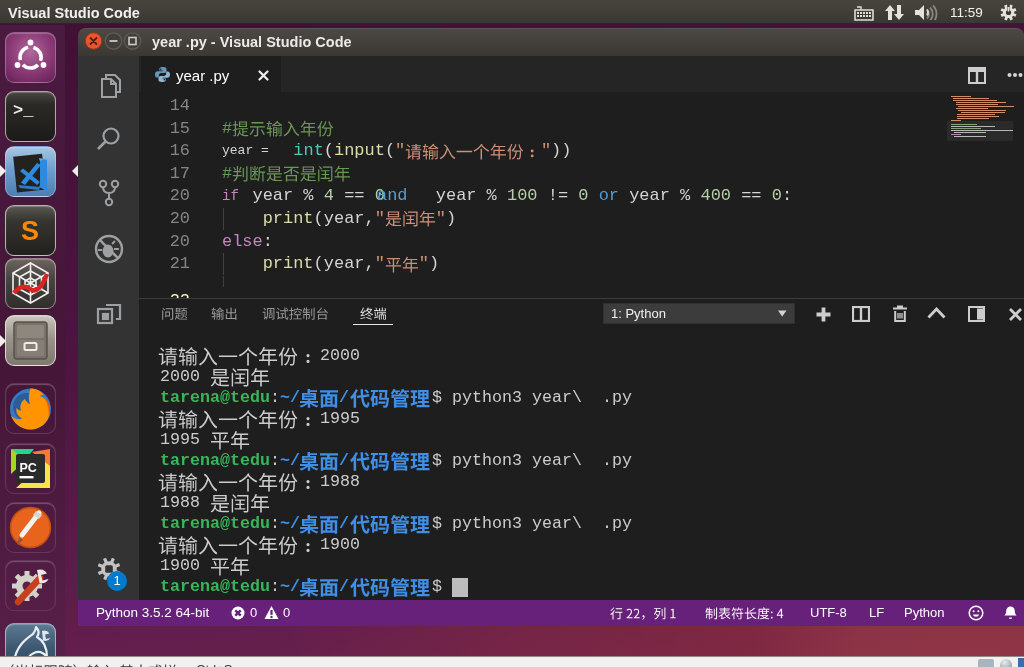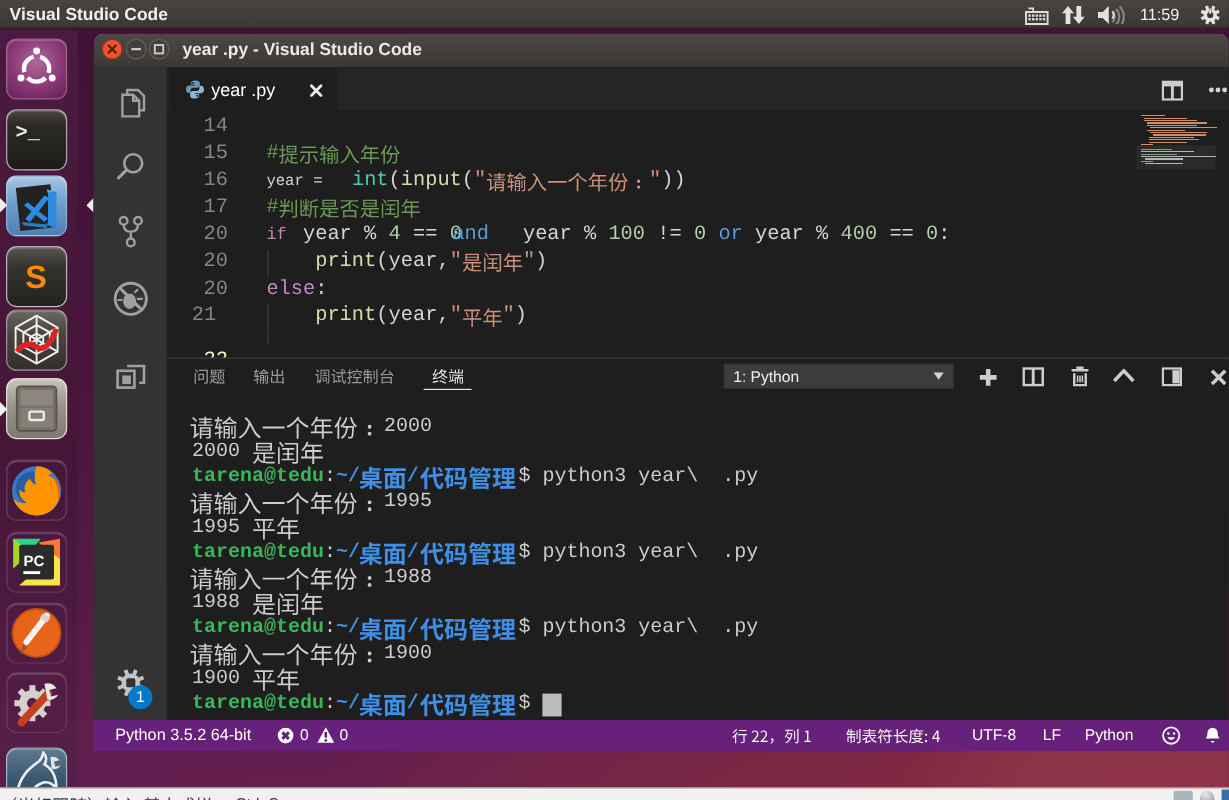--- a/index.html
+++ b/index.html
@@ -244,21 +244,21 @@
       <circle cx="14.5" cy="4" r="2"></circle>
     </g>
   </svg>
 <div style="position:absolute;left:150px;top:96.0px;width:40px;text-align:right;font-family:'Liberation Mono';font-size:16.96px;line-height:20px;color:#858585">14</div>
 <div style="position:absolute;left:150px;top:118.6px;width:40px;text-align:right;font-family:'Liberation Mono';font-size:16.96px;line-height:20px;color:#858585">15</div>
 <div style="position:absolute;left:150px;top:141.2px;width:40px;text-align:right;font-family:'Liberation Mono';font-size:16.96px;line-height:20px;color:#858585">16</div>
 <div style="position:absolute;left:150px;top:163.8px;width:40px;text-align:right;font-family:'Liberation Mono';font-size:16.96px;line-height:20px;color:#858585">17</div>
 <div style="position:absolute;left:150px;top:186.4px;width:40px;text-align:right;font-family:'Liberation Mono';font-size:16.96px;line-height:20px;color:#858585">20</div>
 <div style="position:absolute;left:150px;top:209.0px;width:40px;text-align:right;font-family:'Liberation Mono';font-size:16.96px;line-height:20px;color:#858585">20</div>
 <div style="position:absolute;left:150px;top:231.6px;width:40px;text-align:right;font-family:'Liberation Mono';font-size:16.96px;line-height:20px;color:#858585">20</div>
-<div style="position:absolute;left:150px;top:254.2px;width:40px;text-align:center;font-family:'Liberation Mono';font-size:16.96px;line-height:20px;color:#858585">21</div>
+<div style="position:absolute;left:150px;top:254.2px;width:40px;text-align:right;font-family:'Liberation Mono';font-size:16.96px;line-height:20px;color:#858585">21</div>
 <div style="position:absolute;left:150px;top:291px;width:40px;text-align:right;font-family:'Liberation Mono';font-size:16.96px;line-height:20px;color:#fef9c3">22</div>
 <div style="position:absolute;left:222.0px;top:118.6px;font-family:'Liberation Mono',monospace;font-size:16.96px;line-height:20px;color:#6a9955;white-space:pre">#</div>
 <svg style="position:absolute;left:232.2px;top:119.0px" width="101.8" height="20.4" viewBox="0 -16.11 101.8 20.4">
     <path fill="#6a9955" d="M8.1 -10.5H13.8V-9.1H8.1ZM8.1 -12.7H13.8V-11.4H8.1ZM6.9 -13.7V-8.1H15.0V-13.7ZM7.3 -5.0C7.0 -2.5 6.2 -0.6 4.7 0.6C5.0 0.8 5.5 1.2 5.7 1.4C6.6 0.6 7.3 -0.5 7.7 -1.8C8.8 0.6 10.6 1.1 13.1 1.1H16.1C16.1 0.8 16.3 0.2 16.5 -0.1C15.9 -0.0 13.6 -0.0 13.2 -0.0C12.6 -0.0 12.0 -0.1 11.5 -0.1V-2.8H15.1V-3.8H11.5V-5.9H15.9V-6.9H6.2V-5.9H10.3V-0.5C9.4 -0.9 8.6 -1.6 8.1 -3.1C8.3 -3.6 8.4 -4.3 8.4 -4.9ZM2.8 -14.2V-10.8H0.7V-9.6H2.8V-5.9C1.9 -5.6 1.1 -5.4 0.5 -5.2L0.8 -4.0L2.8 -4.6V-0.2C2.8 0.0 2.7 0.1 2.5 0.1C2.3 0.1 1.6 0.1 0.9 0.1C1.1 0.4 1.2 0.9 1.3 1.2C2.3 1.3 3.0 1.2 3.4 1.0C3.8 0.8 4.0 0.5 4.0 -0.2V-5.0L5.9 -5.6L5.7 -6.8L4.0 -6.3V-9.6H5.9V-10.8H4.0V-14.2Z M20.9 -6.0C20.2 -4.0 18.9 -2.2 17.6 -0.9C17.9 -0.8 18.5 -0.4 18.7 -0.2C20.1 -1.5 21.4 -3.5 22.2 -5.6ZM28.6 -5.4C29.8 -3.8 31.1 -1.6 31.5 -0.2L32.8 -0.7C32.3 -2.2 31.0 -4.3 29.7 -5.9ZM19.5 -13.0V-11.7H31.4V-13.0ZM18.0 -8.9V-7.6H24.8V-0.3C24.8 -0.1 24.7 0.0 24.4 0.0C24.0 0.1 22.9 0.1 21.8 0.0C22.0 0.4 22.2 0.9 22.2 1.3C23.7 1.3 24.7 1.3 25.3 1.1C25.9 0.9 26.2 0.5 26.2 -0.3V-7.6H32.9V-8.9Z M46.4 -7.6V-1.4H47.4V-7.6ZM48.5 -8.2V-0.1C48.5 0.1 48.5 0.2 48.3 0.2C48.0 0.2 47.4 0.2 46.6 0.2C46.8 0.5 46.9 0.9 46.9 1.2C47.9 1.2 48.6 1.2 49.0 1.0C49.4 0.8 49.6 0.5 49.6 -0.1V-8.2ZM35.1 -5.6C35.3 -5.7 35.8 -5.8 36.3 -5.8H37.6V-3.5C36.5 -3.2 35.4 -3.0 34.6 -2.8L34.9 -1.6L37.6 -2.3V1.3H38.8V-2.6L40.2 -3.0L40.1 -4.1L38.8 -3.7V-5.8H40.1V-7.0H38.8V-9.6H37.6V-7.0H36.2C36.6 -8.2 37.0 -9.6 37.4 -11.1H40.1V-12.2H37.6C37.7 -12.8 37.8 -13.4 37.9 -14.0L36.7 -14.2C36.7 -13.6 36.6 -12.9 36.5 -12.2H34.7V-11.1H36.2C35.9 -9.7 35.6 -8.5 35.5 -8.1C35.2 -7.3 35.0 -6.8 34.7 -6.7C34.9 -6.4 35.1 -5.8 35.1 -5.6ZM45.1 -14.3C44.0 -12.5 41.9 -10.8 39.8 -9.9C40.1 -9.6 40.5 -9.2 40.7 -8.9C41.1 -9.2 41.6 -9.4 42.0 -9.7V-9.0H48.3V-9.9C48.7 -9.6 49.2 -9.3 49.6 -9.1C49.8 -9.4 50.1 -9.9 50.4 -10.1C48.7 -10.9 47.0 -11.8 45.8 -13.3L46.1 -13.8ZM42.5 -10.1C43.5 -10.8 44.4 -11.6 45.1 -12.4C46.0 -11.5 46.9 -10.7 47.9 -10.1ZM44.3 -6.9V-5.5H42.0V-6.9ZM41.0 -7.9V1.3H42.0V-2.2H44.3V0.0C44.3 0.2 44.3 0.2 44.2 0.2C44.0 0.2 43.6 0.2 43.0 0.2C43.2 0.5 43.3 1.0 43.3 1.3C44.1 1.3 44.6 1.3 45.0 1.1C45.3 0.9 45.4 0.6 45.4 0.0V-7.9ZM42.0 -4.6H44.3V-3.2H42.0Z M55.9 -12.8C57.0 -12.0 57.9 -11.1 58.6 -10.0C57.5 -5.2 55.4 -1.7 51.6 0.2C51.9 0.5 52.5 1.0 52.7 1.2C56.2 -0.8 58.4 -3.9 59.6 -8.3C61.5 -4.9 62.7 -1.0 66.6 1.2C66.7 0.8 67.0 0.1 67.2 -0.3C61.6 -3.6 62.1 -10.0 56.7 -13.9Z M68.7 -3.8V-2.6H76.5V1.4H77.8V-2.6H84.0V-3.8H77.8V-7.2H82.8V-8.4H77.8V-11.0H83.2V-12.2H73.0C73.3 -12.8 73.6 -13.4 73.8 -14.0L72.5 -14.3C71.7 -12.0 70.3 -9.8 68.7 -8.4C69.0 -8.2 69.6 -7.8 69.8 -7.6C70.7 -8.5 71.6 -9.7 72.4 -11.0H76.5V-8.4H71.5V-3.8ZM72.7 -3.8V-7.2H76.5V-3.8Z M97.6 -13.9 96.4 -13.7C97.2 -10.4 98.3 -8.3 100.4 -6.5C100.6 -6.9 101.0 -7.4 101.3 -7.6C99.4 -9.1 98.3 -10.9 97.6 -13.9ZM89.2 -14.2C88.3 -11.6 86.9 -9.1 85.4 -7.4C85.6 -7.1 86.0 -6.5 86.1 -6.2C86.6 -6.7 87.1 -7.3 87.5 -8.0V1.4H88.8V-10.2C89.4 -11.3 90.0 -12.6 90.4 -13.8ZM93.3 -13.8C92.7 -11.2 91.4 -8.9 89.6 -7.5C89.8 -7.3 90.2 -6.7 90.4 -6.4C90.8 -6.7 91.2 -7.1 91.5 -7.5V-6.4H93.7C93.3 -3.1 92.3 -0.8 89.9 0.4C90.2 0.7 90.6 1.1 90.8 1.4C93.3 -0.2 94.5 -2.6 94.9 -6.4H98.0C97.8 -2.1 97.5 -0.5 97.1 -0.1C97.0 0.1 96.8 0.1 96.6 0.1C96.3 0.1 95.5 0.1 94.8 0.0C95.0 0.4 95.1 0.8 95.1 1.2C95.9 1.3 96.7 1.3 97.1 1.2C97.6 1.2 97.9 1.1 98.2 0.7C98.8 0.1 99.0 -1.8 99.2 -7.0C99.2 -7.2 99.2 -7.6 99.2 -7.6H91.6C92.9 -9.2 93.9 -11.2 94.6 -13.5Z"></path>
   </svg>
 <div style="position:absolute;left:222.0px;top:141.2px;font-family:'Liberation Mono',monospace;font-size:13px;line-height:20px;color:#d4d4d4;white-space:pre">year =</div>
 <div style="position:absolute;left:293.3px;top:141.2px;font-family:'Liberation Mono',monospace;font-size:16.96px;line-height:20px;color:#4ec9b0;white-space:pre">int</div>
 <div style="position:absolute;left:323.8px;top:141.2px;font-family:'Liberation Mono',monospace;font-size:16.96px;line-height:20px;color:#d4d4d4;white-space:pre">(</div>
 <div style="position:absolute;left:334.0px;top:141.2px;font-family:'Liberation Mono',monospace;font-size:16.96px;line-height:20px;color:#dcdcaa;white-space:pre">input</div>
 <div style="position:absolute;left:384.9px;top:141.2px;font-family:'Liberation Mono',monospace;font-size:16.96px;line-height:20px;color:#d4d4d4;white-space:pre">(</div>

